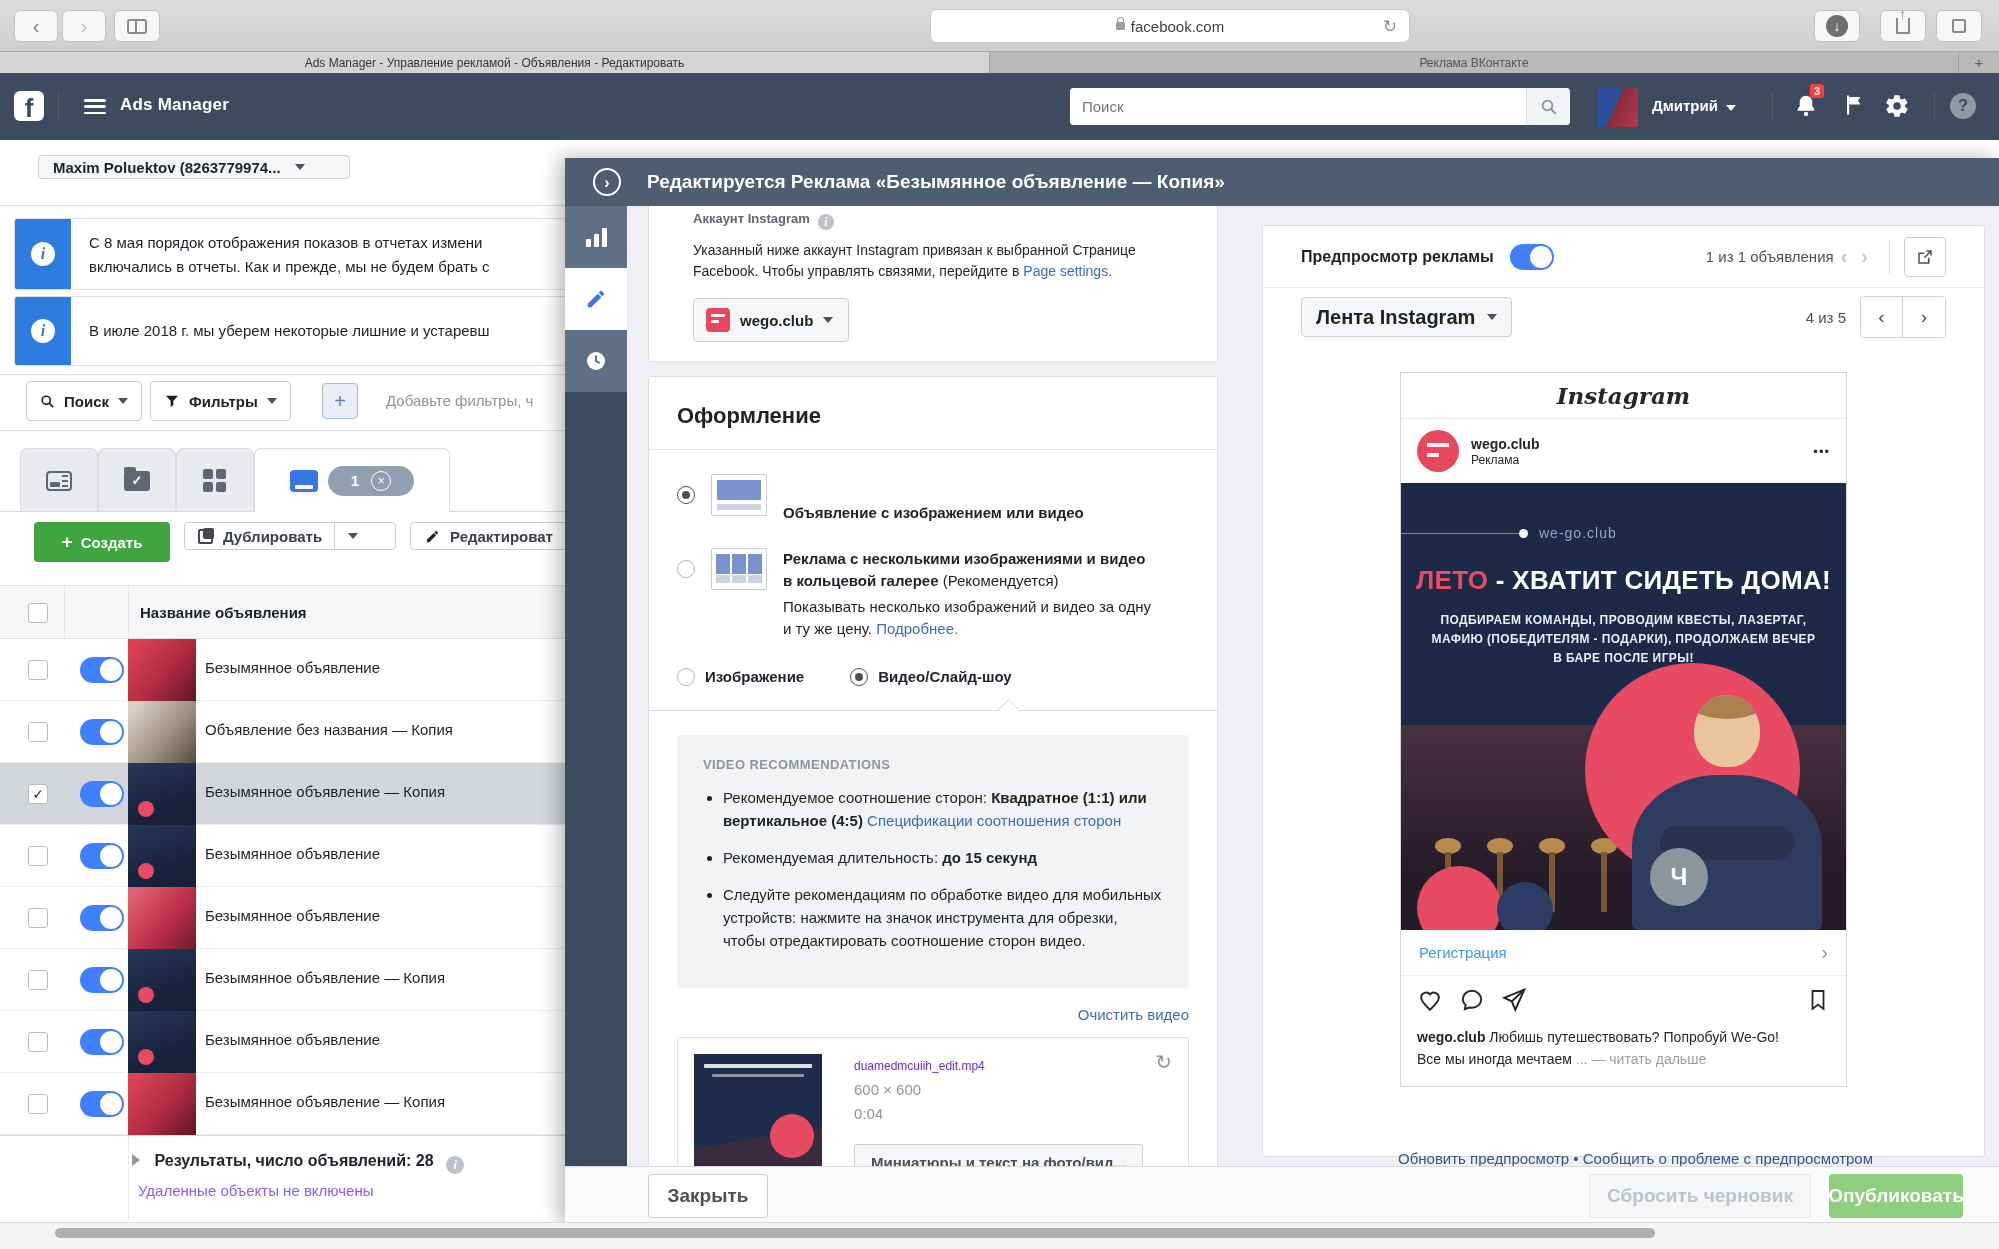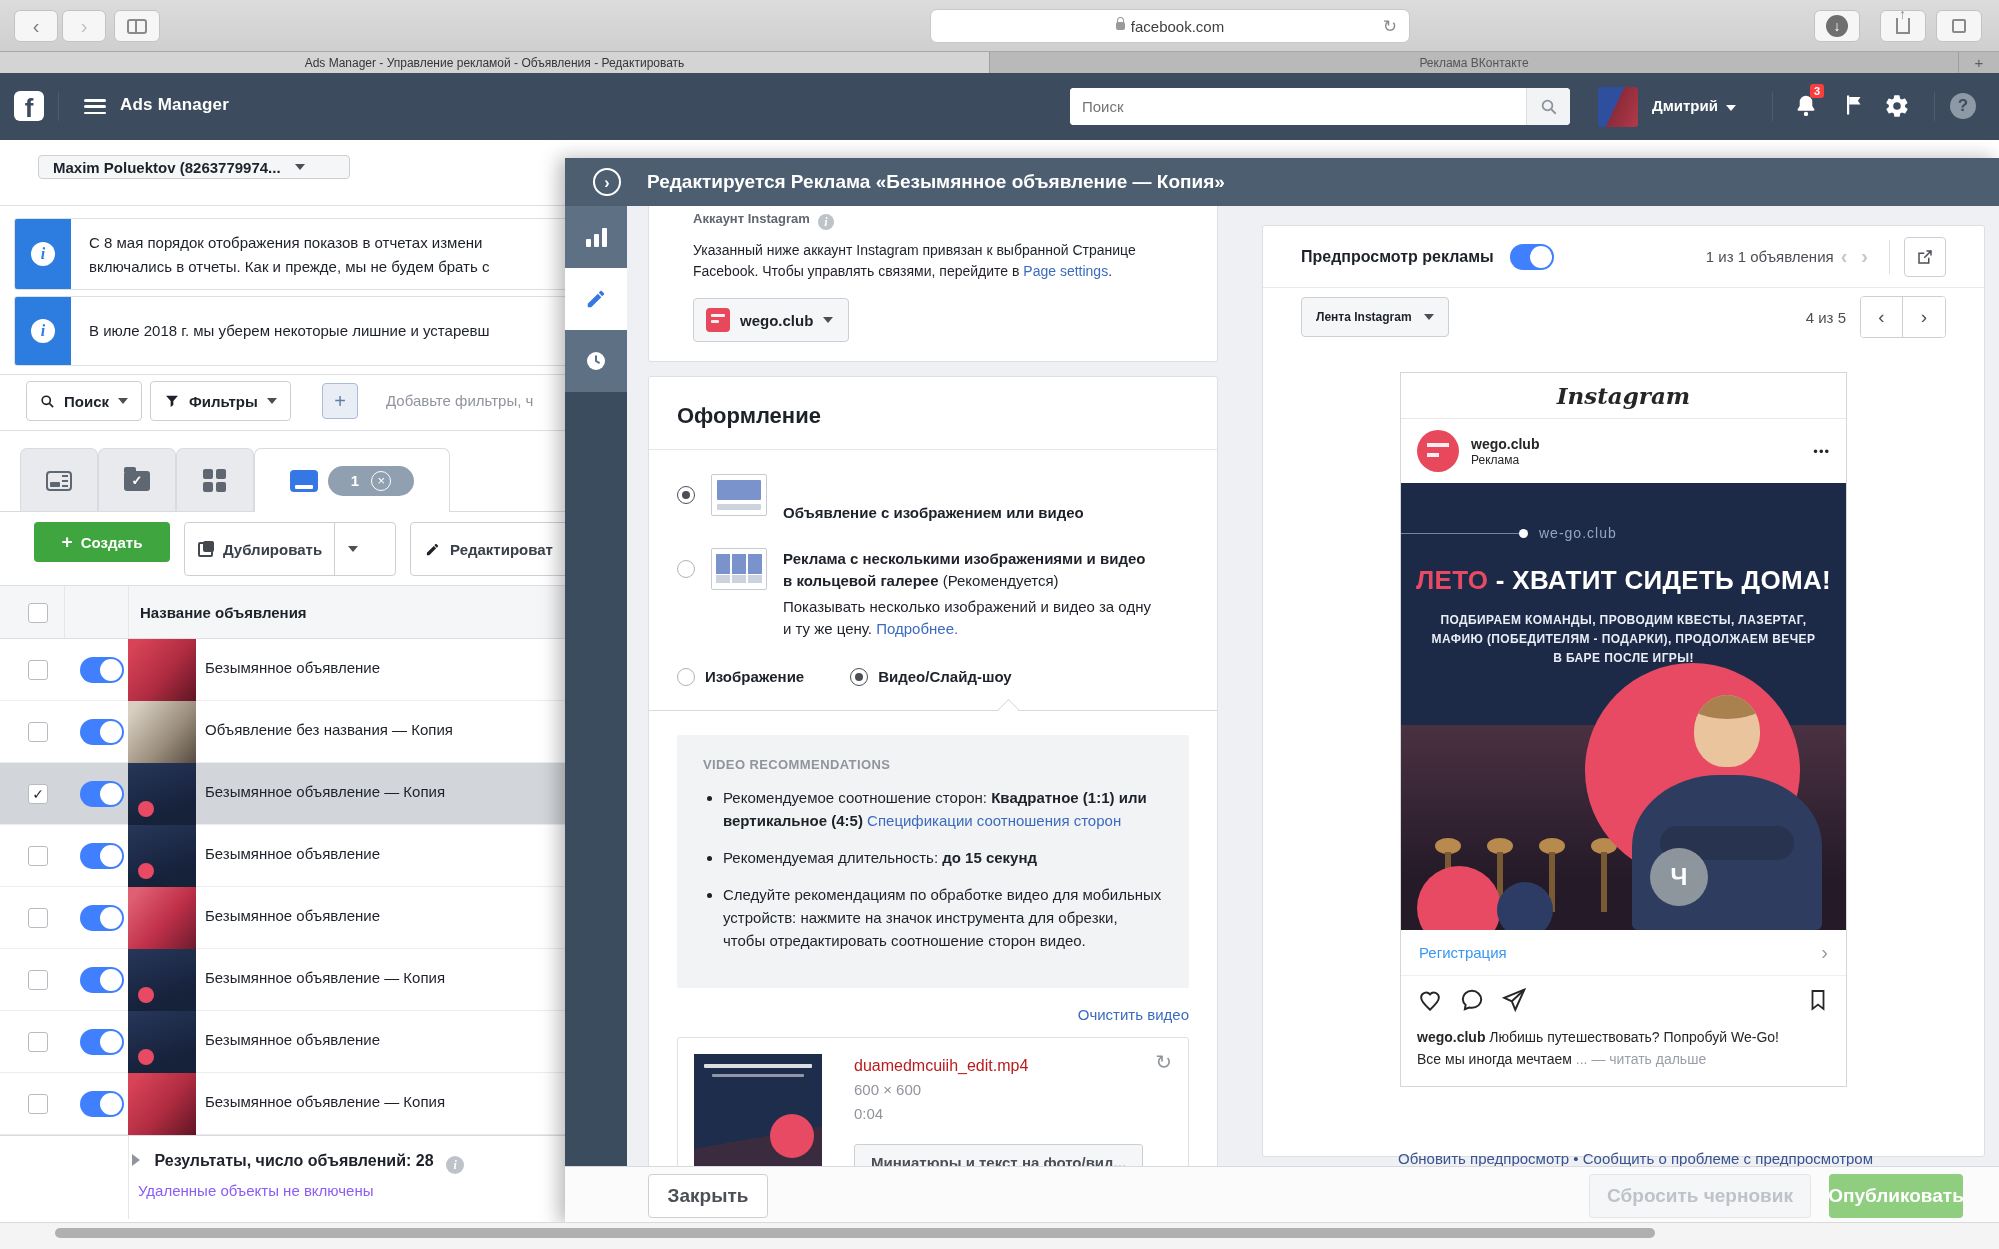--- a/index.html
+++ b/index.html
@@ -62,21 +62,21 @@
   .i-folder{width:26px;height:20px;background:#5f6773;border-radius:3px;position:relative;color:#fff;font-size:13px;font-weight:bold;text-align:center;line-height:20px}
   .i-folder::before{content:"";position:absolute;left:0;top:-4px;width:12px;height:5px;background:#5f6773;border-radius:2px 2px 0 0}
   .i-grid{width:24px;height:24px;display:grid;grid-template-columns:10px 10px;grid-template-rows:10px 10px;gap:3px}
   .i-grid span{background:#5f6773;border-radius:2px}
   .i-adtab{width:28px;height:22px;background:#3578e5;border-radius:4px;position:relative}
   .i-adtab::before{content:"";position:absolute;left:5px;bottom:3px;right:5px;height:4px;background:#fff;border-radius:1px}
   .count-pill{width:86px;height:30px;background:#90a0b0;border-radius:15px;color:#fff;display:flex;align-items:center;justify-content:center;gap:12px;font-size:15px;font-weight:bold}
   .x-cir{width:20px;height:20px;border:1.6px solid #fff;border-radius:50%;text-align:center;line-height:18px;font-size:13px;font-weight:normal}
   
   .btn-green{position:absolute;left:34px;width:136px;height:40px;background:#3fa53f;border-radius:4px;color:#fff;font-size:15px;font-weight:bold;display:flex;align-items:center;justify-content:center;gap:8px}
-  .btn-grey{position:absolute;height:54px;background:#fff;border:1px solid #ccd0d5;border-radius:4px;display:flex;align-items:center;font-size:15px;font-weight:bold;color:#39404a}
+  .btn-grey{position:absolute;height:28px;background:#fff;border:1px solid #ccd0d5;border-radius:4px;display:flex;align-items:center;font-size:15px;font-weight:bold;color:#39404a}
   .dup-ic{width:16px;height:16px;position:relative;margin:0 9px 0 13px}
   .dup-ic::before{content:"";position:absolute;left:0;bottom:0;width:11px;height:11px;border:2px solid #444950;border-radius:2px}
   .dup-ic::after{content:"";position:absolute;right:0;top:0;width:11px;height:11px;background:#444950;border-radius:2px}
   .seg-sep{width:1px;height:100%;background:#ccd0d5;margin-left:12px}
   .seg-car{width:36px;display:flex;align-items:center;justify-content:center}
   
   .thead{position:absolute;left:0;width:1999px;height:54px;background:#f5f6f7;border-top:1px solid #dddfe2;border-bottom:1px solid #dddfe2}
   .vline{position:absolute;top:0;bottom:0;width:1px;background:#e4e6e9}
   .cb{position:absolute;left:28px;width:20px;height:20px;background:#fff;border:1px solid #b8bcc2;border-radius:3px;text-align:center;line-height:18px;font-size:14px;color:#1d2129}
   .trow{position:absolute;left:0;width:1999px;height:62px;background:#fff;border-bottom:1px solid #ebedf0}
@@ -134,42 +134,42 @@
   .recs ul{margin:14px 0 0 20px}
   .recs li{font-size:15px;color:#1d2129;line-height:23px;margin-bottom:14px}
   .clear-v{text-align:right;margin-top:18px;font-size:15px}
   .vcard{margin-top:14px;border:1px solid #dddfe2;border-radius:3px;padding:16px;position:relative;height:172px;overflow:hidden}
   .vthumb{position:absolute;left:16px;top:16px;width:128px;height:150px;background:linear-gradient(170deg,#1f2d4d 0 55%,#3b2b3f 55% 80%,#241a28 80%);overflow:hidden}
   .vthumb::before{content:"";position:absolute;right:8px;top:60px;width:44px;height:44px;border-radius:50%;background:#e84a63}
   .vthumb::after{content:"";position:absolute;right:14px;bottom:8px;width:26px;height:26px;border-radius:50%;background:#9aa0a6}
   .vt-line{position:absolute;left:10px;top:10px;width:108px;height:4px;background:rgba(255,255,255,.85);border-radius:1px}
   .vt-line2{position:absolute;left:18px;top:20px;width:92px;height:3px;background:rgba(255,255,255,.5);border-radius:1px}
   .vmeta{margin-left:160px;font-size:15px;color:#90949c;line-height:24px}
-  .vfile{font-size:16px;color:#b91c1c}
+  .vfile{font-size:12px;color:#6d28d9}
   .vrefresh{position:absolute;right:16px;top:12px;color:#90949c;font-size:20px}
   .vbtn{position:absolute;left:176px;top:106px;height:38px;padding:0 16px;background:#f5f6f7;border:1px solid #ccd0d5;border-radius:3px;font-size:15px;font-weight:bold;color:#4b4f56;line-height:36px;white-space:nowrap}
   
   .ov-foot{position:absolute;left:0;right:0;top:1008px;height:58px;background:#fbfbfc;border-top:1px solid #d8dadf;z-index:8}
   .f-btn{position:absolute;top:7px;height:44px;border-radius:4px;font-size:19px;font-weight:bold;display:flex;align-items:center;justify-content:center}
   .f-close{left:83px;width:120px;background:#fff;border:1px solid #ccd0d5;color:#4b4f56}
   .f-reset{right:188px;width:222px;background:#f5f6f7;border:1px solid #e3e5e8;color:#bec2c9}
   .f-pub{right:36px;width:134px;background:#8fce7f;color:#fff}
   
   .pv-card{position:absolute;left:697px;top:67px;width:723px;height:932px;background:#fff;border:1px solid #dddfe2;border-radius:3px;overflow:hidden}
   .pv-row{display:flex;align-items:center;padding:0 38px}
   .pv-h{height:62px;border-bottom:1px solid #e9ebee}
   .pv-title{font-size:16px;font-weight:bold;color:#1d2129}
   .sw{width:44px;height:26px;border-radius:13px;background:#4080ff;position:relative;margin-left:16px}
   .sw i{position:absolute;right:2px;top:2px;width:22px;height:22px;border-radius:50%;background:#fff}
   .pv-count{font-size:15px;color:#4b4f56}
   .chev-dim{color:#c4c8cc;font-size:20px;font-weight:bold;padding:0 7px}
   .pv-vr{width:1px;height:34px;background:#dddfe2;margin:0 14px}
   .ext-btn{width:42px;height:40px;border:1px solid #ccd0d5;border-radius:4px;display:flex;align-items:center;justify-content:center}
   .pv-p{height:58px}
-  .plc-btn{height:40px;background:#f5f6f7;border:1px solid #ccd0d5;border-radius:4px;display:flex;align-items:center;gap:12px;padding:0 14px;font-size:12px;font-weight:bold;color:#1d2129}
+  .plc-btn{height:40px;background:#f5f6f7;border:1px solid #ccd0d5;border-radius:4px;display:flex;align-items:center;gap:12px;padding:0 14px;font-size:20px;font-weight:bold;color:#1d2129}
   .nav2{display:flex;border:1px solid #ccd0d5;border-radius:4px;overflow:hidden;margin-left:14px}
   .nav2 span{width:42px;height:40px;display:flex;align-items:center;justify-content:center;font-size:19px;color:#4b4f56;background:#fff}
   .nav2 span:first-child{border-right:1px solid #ccd0d5}
   
   .ig{width:447px;margin:26px auto 0;border:1px solid #d4d6d9;background:#fff}
   .ig-head{height:46px;border-bottom:1px solid #e8e8e8;display:flex;align-items:center;justify-content:center;font-family:"DejaVu Serif",serif;font-style:italic;font-weight:bold;font-size:23px;color:#262626}
   .ig-prof{height:64px;display:flex;align-items:center;padding:0 16px;gap:12px}
   .ig-av{width:42px;height:42px;border-radius:50%;background:#e8485c;position:relative;flex:none}
   .ig-av::before{content:"";position:absolute;left:10px;top:13px;right:10px;height:4px;background:rgba(255,255,255,.9)}
   .ig-av::after{content:"";position:absolute;left:10px;top:23px;width:12px;height:4px;background:rgba(255,255,255,.9)}

